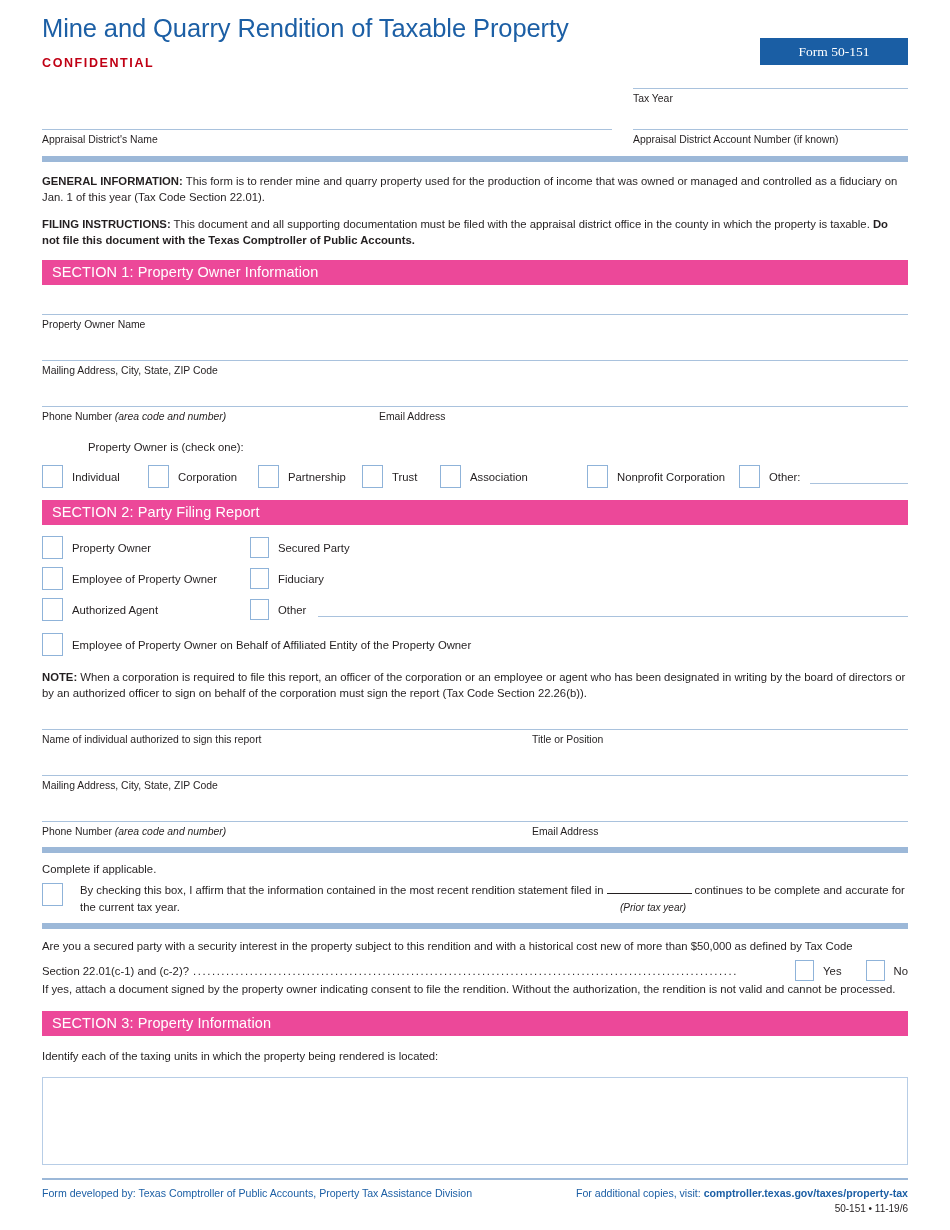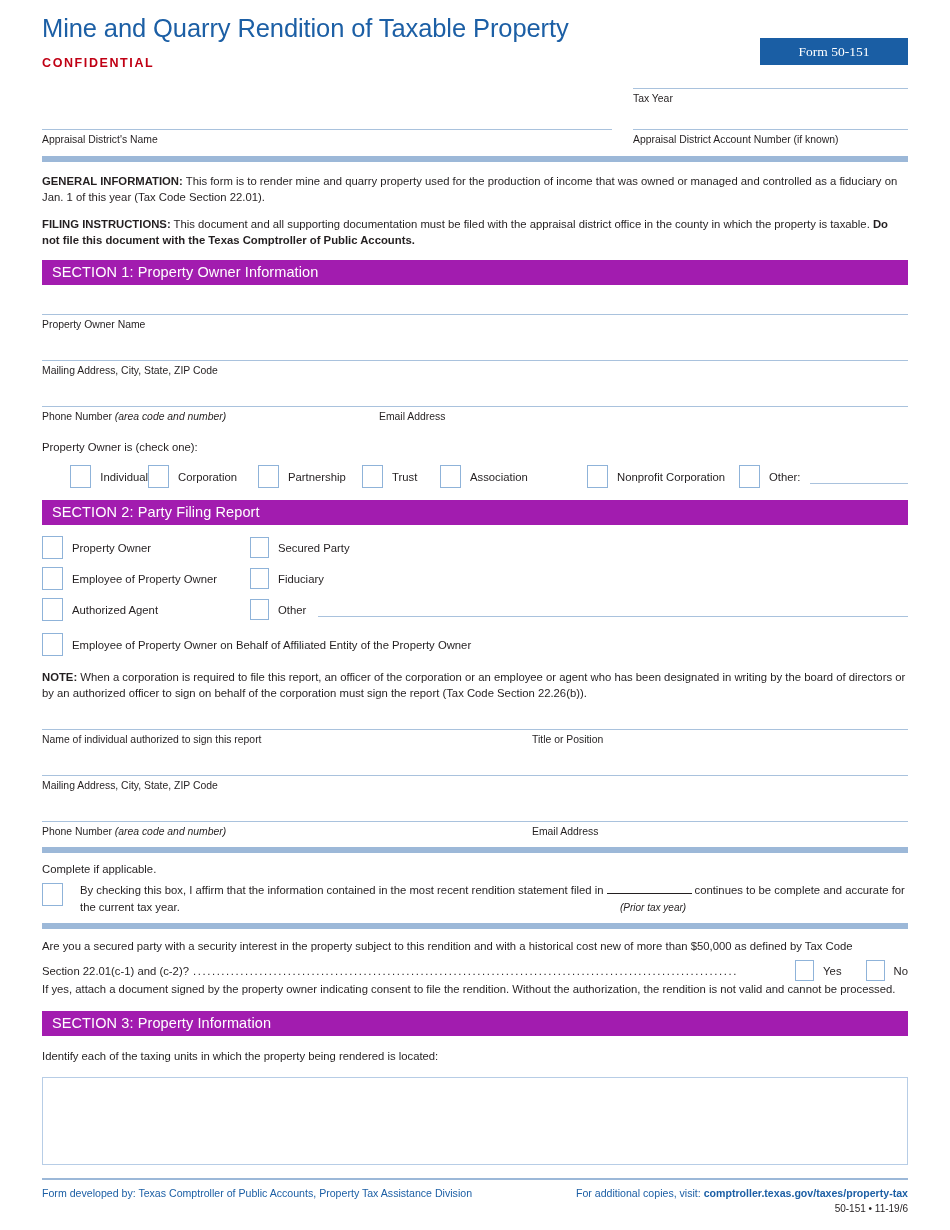--- a/index.html
+++ b/index.html
@@ -28,21 +28,21 @@
     margin-top: 14px; color: #c00014; font-size: 12.5px;
     font-weight: bold; letter-spacing: 1.6px;
   }
 
   
   .thinline { border-top: 1.2px solid #a9c2dd; }
   .fieldlabel { font-size: 10.4px; color: #231f20; padding-top: 3px; line-height: 1.25; }
   .fieldlabel i { font-style: italic; }
   .thickbar { height: 6px; background: #9cb8d8; }
   .sec-header {
-    background: #a21caf; color: #ffffff; font-size: 14.5px;
+    background: #ec4899; color: #ffffff; font-size: 14.5px;
     padding: 4px 10px 5px; letter-spacing: 0.1px;
   }
   .para { font-size: 11.3px; line-height: 1.42; }
   .para b { font-weight: bold; }
 
   .cb {
     display: inline-block; width: 21px; height: 23px;
     border: 1.5px solid #8fb3d9; background: #fff;
     vertical-align: middle; flex: 0 0 auto;
   }
@@ -155,24 +155,24 @@
       <div>
         <div class="thinline"></div>
         <div class="fieldlabel"><span>Phone Number </span><i>(area code and number)</i></div>
       </div>
       <div>
         <div class="thinline"></div>
         <div class="fieldlabel">Email Address</div>
       </div>
     </div>
 
-    <div class="para" style="margin-top:16px;">Property Owner is (check one):</div>
+    <div class="para" style="margin-top:16px;margin-left:46px;">Property Owner is (check one):</div>
 
     <div class="ownerrow">
-      <div class="item" style="width:106px;justify-content:flex-end;">
+      <div class="item" style="width:106px;">
         <span class="cb"></span>
         <span class="cblabel">Individual</span>
       </div>
       <div class="item" style="width:110px;">
         <span class="cb"></span>
         <span class="cblabel">Corporation</span>
       </div>
       <div class="item" style="width:104px;">
         <span class="cb"></span>
         <span class="cblabel">Partnership</span>

